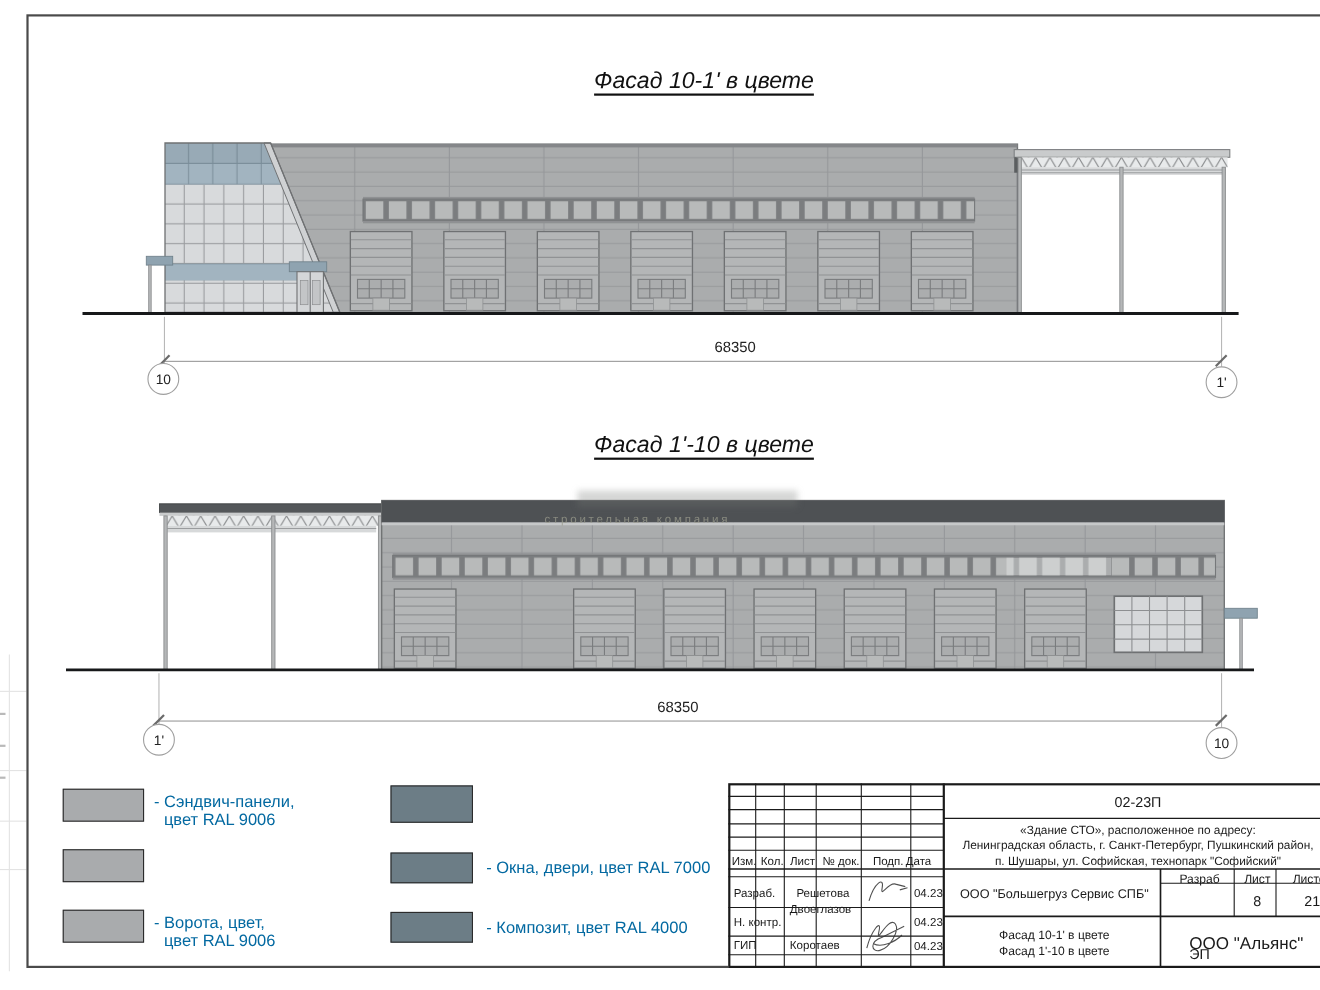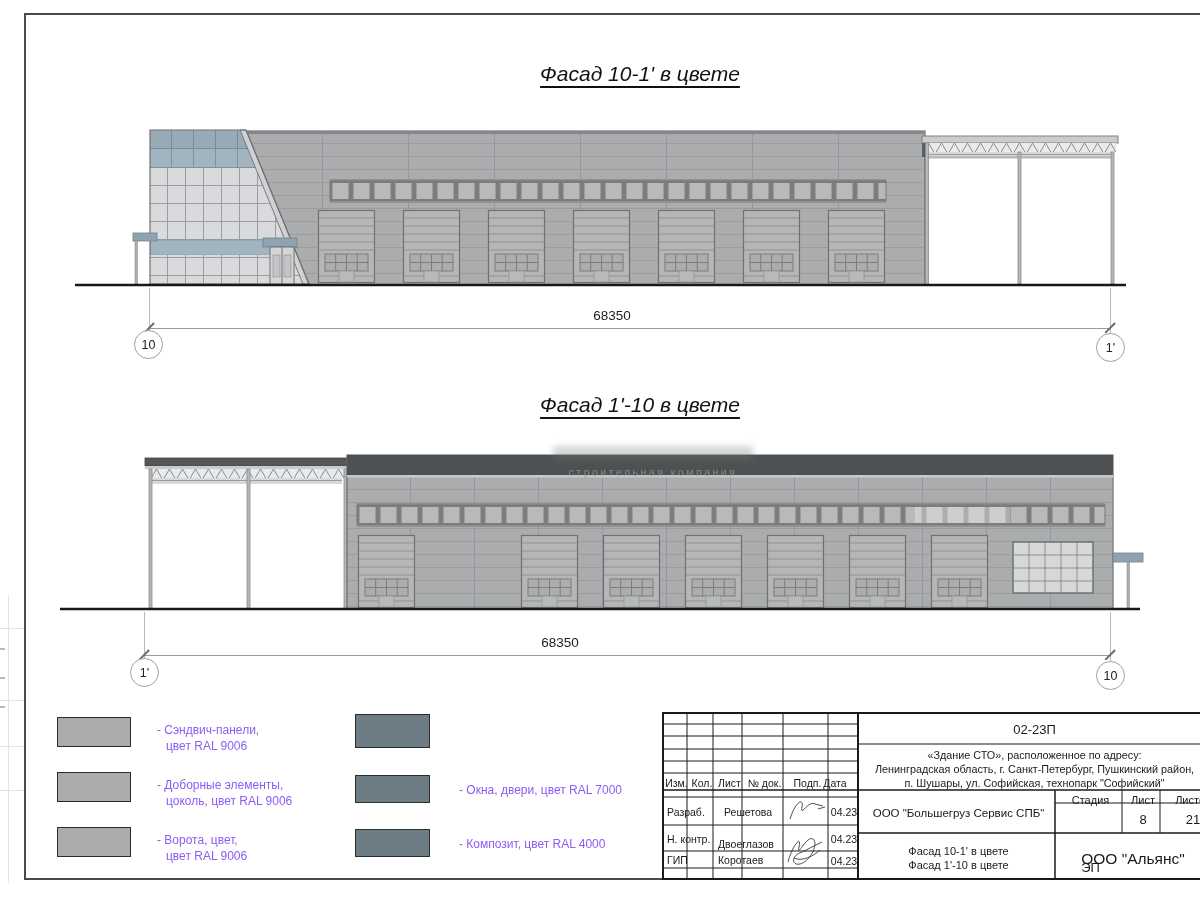--- a/index.html
+++ b/index.html
@@ -9,31 +9,31 @@
   
   .frame{position:absolute;left:24px;top:13px;width:1180px;height:867px;border:2.5px solid #4a4a4a;box-sizing:border-box;}
   .mline{position:absolute;background:#e3e3e3;}
   .mdash{position:absolute;background:#b9b9b9;}
   
   .ftitle{position:absolute;left:240px;width:800px;text-align:center;font-size:21px;font-style:italic;text-decoration:underline;text-underline-offset:5px;color:#111;}
   
   .extline{position:absolute;width:1px;background:#b8b8b8;}
   .dimline{position:absolute;height:1px;background:#9a9a9a;}
   .tick{position:absolute;width:14px;height:1.5px;background:#6a6a6a;transform:rotate(-45deg);}
-  .dimlabel{position:absolute;width:150px;text-align:center;font-size:13.5px;color:#222;}
+  .dimlabel{position:absolute;width:150px;text-align:right;font-size:13.5px;color:#222;}
   .axis{position:absolute;width:27px;height:27px;border:1px solid #9f9f9f;border-radius:50%;background:#fff;font-size:12.5px;color:#222;display:flex;align-items:center;justify-content:center;}
   
-  .wm{position:absolute;left:523px;top:446px;width:260px;text-align:center;pointer-events:none;}
+  .wm{position:absolute;left:495px;top:446px;width:260px;pointer-events:none;}
   .wmblob{height:15px;width:200px;margin:0 auto;background:rgba(115,120,115,.30);filter:blur(3px);}
   .wmtext{margin-top:5px;font-size:10.5px;letter-spacing:2.5px;color:rgba(152,154,140,.78);}
   
   .sw{position:absolute;box-sizing:border-box;border:1.5px solid #2b2b2b;}
   .sw9006{background:#a9abad;}
   .sw7000{background:#6c7d86;}
-  .legtxt{position:absolute;font-size:12px;line-height:16px;color:#8b5cf6;width:230px;margin-left:17px;}
+  .legtxt{position:absolute;font-size:15px;line-height:16px;color:#0369a1;width:230px;}
   .legtxt .l2{padding-left:9px;}
   
   .tb{position:absolute;left:662px;top:712px;width:545px;height:168px;border:2px solid #1a1a1a;box-sizing:border-box;background:#fff;}
   .tb .txt{position:absolute;white-space:nowrap;}
   .tb .c{text-align:center;}
   .small{font-size:10.5px;}
 </style>
 </head>
 <body>
 
@@ -227,24 +227,20 @@
   <div class="dimlabel" style="left:485px;top:635px;">68350</div>
   <div class="axis" style="left:130px;top:658px;">1'</div>
   <div class="axis" style="left:1096px;top:661px;">10</div>
 
   <div class="sw sw9006" style="left:57px;top:717px;width:74px;height:30px;"></div>
   <div class="legtxt" style="left:140px;top:722px;">
     <div class="l1">- Сэндвич-панели,</div>
     <div class="l2">цвет RAL 9006</div>
   </div>
   <div class="sw sw9006" style="left:57px;top:772px;width:74px;height:30px;"></div>
-  <div class="legtxt" style="left:140px;top:777px;">
-    <div class="l1">- Доборные элементы,</div>
-    <div class="l2">цоколь, цвет RAL 9006</div>
-  </div>
   <div class="sw sw9006" style="left:57px;top:827px;width:74px;height:30px;"></div>
   <div class="legtxt" style="left:140px;top:832px;">
     <div class="l1">- Ворота, цвет,</div>
     <div class="l2">цвет RAL 9006</div>
   </div>
   <div class="sw sw7000" style="left:355px;top:714px;width:75px;height:34px;"></div>
   <div class="sw sw7000" style="left:355px;top:775px;width:75px;height:28px;"></div>
   <div class="legtxt" style="left:442px;top:782px;">
     <div class="l1">- Окна, двери, цвет RAL 7000</div>
   </div>
@@ -291,34 +287,34 @@
     <div class="txt small c" style="left:25px;top:63px;width:26px;">Кол.</div>
     <div class="txt small c" style="left:51px;top:63px;width:29px;">Лист</div>
     <div class="txt small c" style="left:80px;top:63px;width:41px;">№ док.</div>
     <div class="txt small c" style="left:121px;top:63px;width:45px;">Подп.</div>
     <div class="txt small c" style="left:156px;top:63px;width:30px;">Дата</div>
 
     <div class="txt small" style="left:3px;top:92px;">Разраб.</div>
     <div class="txt small" style="left:60px;top:92px;">Решетова</div>
     <div class="txt small c" style="left:164px;top:92px;width:32px;">04.23</div>
     <div class="txt small" style="left:3px;top:119px;">Н. контр.</div>
-    <div class="txt small" style="left:54px;top:124px;">Двоеглазов</div>
+    <div class="txt small" style="left:54px;top:107px;">Двоеглазов</div>
     <div class="txt small c" style="left:164px;top:119px;width:32px;">04.23</div>
     <div class="txt small" style="left:3px;top:140px;">ГИП</div>
     <div class="txt small" style="left:54px;top:140px;">Коротаев</div>
     <div class="txt small c" style="left:164px;top:141px;width:32px;">04.23</div>
 
     <div class="txt c" style="left:196px;top:8px;width:349px;font-size:13px;">02-23П</div>
     <div class="txt c" style="left:196px;top:35px;width:349px;font-size:10.8px;">«Здание СТО», расположенное по адресу:</div>
     <div class="txt c" style="left:196px;top:49px;width:349px;font-size:10.8px;">Ленинградская область, г. Санкт-Петербург, Пушкинский район,</div>
     <div class="txt c" style="left:196px;top:63px;width:349px;font-size:10.8px;">п. Шушары, ул. Софийская, технопарк "Софийский"</div>
     <div class="txt c" style="left:196px;top:93px;width:197px;font-size:11.5px;">ООО "Большегруз Сервис СПБ"</div>
     <div class="txt c" style="left:196px;top:131px;width:197px;font-size:11px;">Фасад 10-1' в цвете</div>
     <div class="txt c" style="left:196px;top:145px;width:197px;font-size:11px;">Фасад 1'-10 в цвете</div>
-    <div class="txt c" style="left:393px;top:80px;width:67px;font-size:11px;">Стадия</div>
+    <div class="txt c" style="left:393px;top:80px;width:67px;font-size:11px;">Разраб</div>
     <div class="txt c" style="left:460px;top:80px;width:38px;font-size:11px;">Лист</div>
     <div class="txt c" style="left:498px;top:80px;width:62px;font-size:11px;">Листов</div>
     <div class="txt c" style="left:393px;top:98px;width:67px;font-size:13px;margin-top:48px;">ЭП</div>
     <div class="txt c" style="left:460px;top:98px;width:38px;font-size:13px;">8</div>
     <div class="txt c" style="left:498px;top:98px;width:62px;font-size:13px;">21</div>
     <div class="txt c" style="left:393px;top:136px;width:152px;font-size:15.5px;">ООО "Альянс"</div>
   </div>
 
 </div>
 

